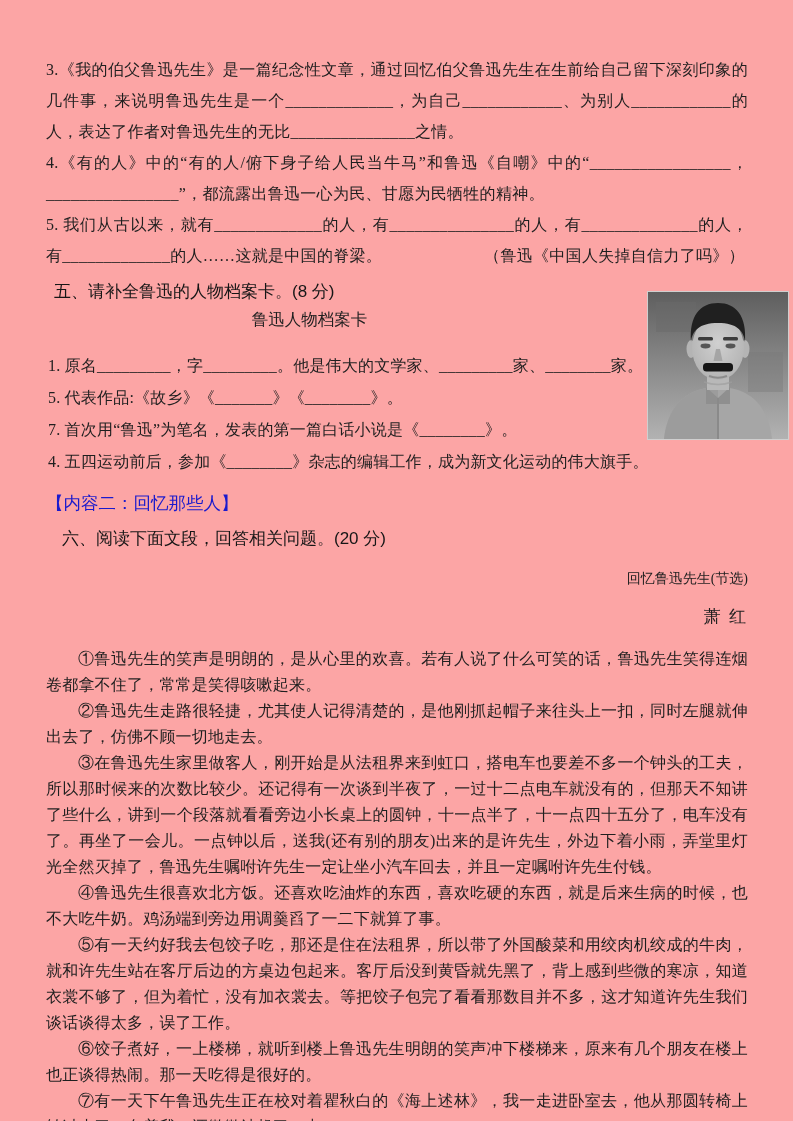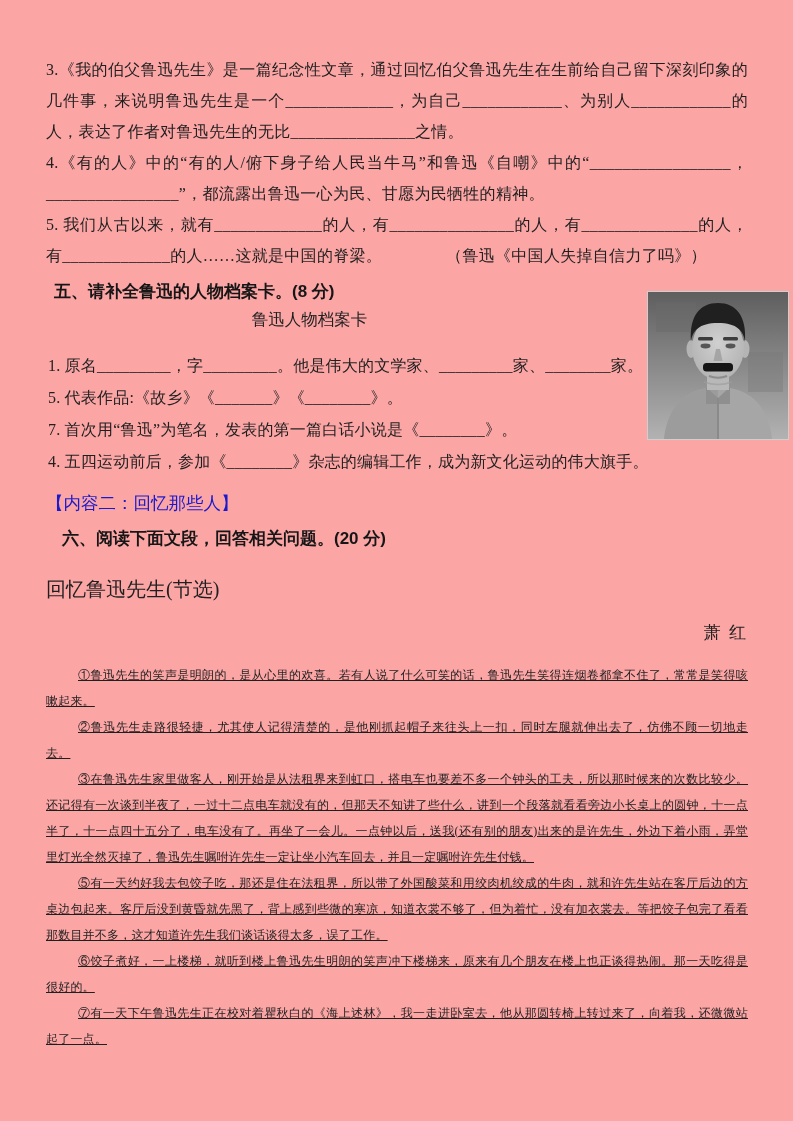--- a/index.html
+++ b/index.html
@@ -17,26 +17,26 @@
   }
   .q {
     margin: 0;
     font-size: 16px;
     line-height: 31px;
     text-align: justify;
     letter-spacing: 0.3px;
   }
   .citation {
     white-space: nowrap;
-    margin-left: 64px;
+    margin-left: 102px;
   }
   .sec-heading {
     margin: 8px 0 0 8px;
     font-family: "Liberation Sans", "DejaVu Sans", sans-serif;
-    font-weight: bold;
+    font-weight: normal;
     font-size: 17px;
     line-height: 26px;
     color: #161616;
   }
   .sec-heading.six { margin-left: 16px; margin-top: 10px; }
   .card-title {
     width: 527px;
     text-align: center;
     font-size: 16.5px;
     line-height: 26px;
@@ -62,41 +62,40 @@
   .banner {
     text-align: left;
     font-family: "Liberation Sans", "DejaVu Sans", sans-serif;
     font-weight: normal;
     font-size: 17.5px;
     line-height: 26px;
     color: #1a1acd;
     margin-top: 12px;
   }
   .essay-title {
-    text-align: left;
-    font-size: 20px;
+    text-align: right;
+    font-size: 14px;
     line-height: 24px;
-    margin-top: 25px;
+    margin-top: 15px;
   }
   .essay-author {
     text-align: right;
     font-size: 17px;
     line-height: 24px;
     margin-top: 4px;
     letter-spacing: 2px;
   }
   .essay { margin-top: 5px; }
   .essay p {
     margin: 0;
-    font-size: 12px;
+    font-size: 16px;
     line-height: 26px;
     text-align: justify;
     text-indent: 32px;
     letter-spacing: 0.2px;
-    text-decoration: underline;
   }
 </style>
 </head>
 <body>
 
 <div class="page">
 
   <div>
     <p class="q">3.《我的伯父鲁迅先生》是一篇纪念性文章，通过回忆伯父鲁迅先生在生前给自己留下深刻印象的几件事，来说明鲁迅先生是一个_____________，为自己____________、为别人____________的人，表达了作者对鲁迅先生的无比_______________之情。</p>
     <p class="q">4.《有的人》中的“有的人/俯下身子给人民当牛马”和鲁迅《自嘲》中的“_________________，________________”，都流露出鲁迅一心为民、甘愿为民牺牲的精神。</p>
@@ -165,20 +164,21 @@
   <div class="banner">【内容二：回忆那些人】</div>
 
   <div>
     <p class="sec-heading six">六、阅读下面文段，回答相关问题。(20 分)</p>
     <p class="essay-title">回忆鲁迅先生(节选)</p>
     <p class="essay-author">萧 红</p>
     <div class="essay">
       <p>①鲁迅先生的笑声是明朗的，是从心里的欢喜。若有人说了什么可笑的话，鲁迅先生笑得连烟卷都拿不住了，常常是笑得咳嗽起来。</p>
       <p>②鲁迅先生走路很轻捷，尤其使人记得清楚的，是他刚抓起帽子来往头上一扣，同时左腿就伸出去了，仿佛不顾一切地走去。</p>
       <p>③在鲁迅先生家里做客人，刚开始是从法租界来到虹口，搭电车也要差不多一个钟头的工夫，所以那时候来的次数比较少。还记得有一次谈到半夜了，一过十二点电车就没有的，但那天不知讲了些什么，讲到一个段落就看看旁边小长桌上的圆钟，十一点半了，十一点四十五分了，电车没有了。再坐了一会儿。一点钟以后，送我(还有别的朋友)出来的是许先生，外边下着小雨，弄堂里灯光全然灭掉了，鲁迅先生嘱咐许先生一定让坐小汽车回去，并且一定嘱咐许先生付钱。</p>
+      <p>④鲁迅先生很喜欢北方饭。还喜欢吃油炸的东西，喜欢吃硬的东西，就是后来生病的时候，也不大吃牛奶。鸡汤端到旁边用调羹舀了一二下就算了事。</p>
       <p>⑤有一天约好我去包饺子吃，那还是住在法租界，所以带了外国酸菜和用绞肉机绞成的牛肉，就和许先生站在客厅后边的方桌边包起来。客厅后没到黄昏就先黑了，背上感到些微的寒凉，知道衣裳不够了，但为着忙，没有加衣裳去。等把饺子包完了看看那数目并不多，这才知道许先生我们谈话谈得太多，误了工作。</p>
       <p>⑥饺子煮好，一上楼梯，就听到楼上鲁迅先生明朗的笑声冲下楼梯来，原来有几个朋友在楼上也正谈得热闹。那一天吃得是很好的。</p>
       <p>⑦有一天下午鲁迅先生正在校对着瞿秋白的《海上述林》，我一走进卧室去，他从那圆转椅上转过来了，向着我，还微微站起了一点。</p>
 
     </div>
   </div>
 
 </div>
 
 </body></html>

